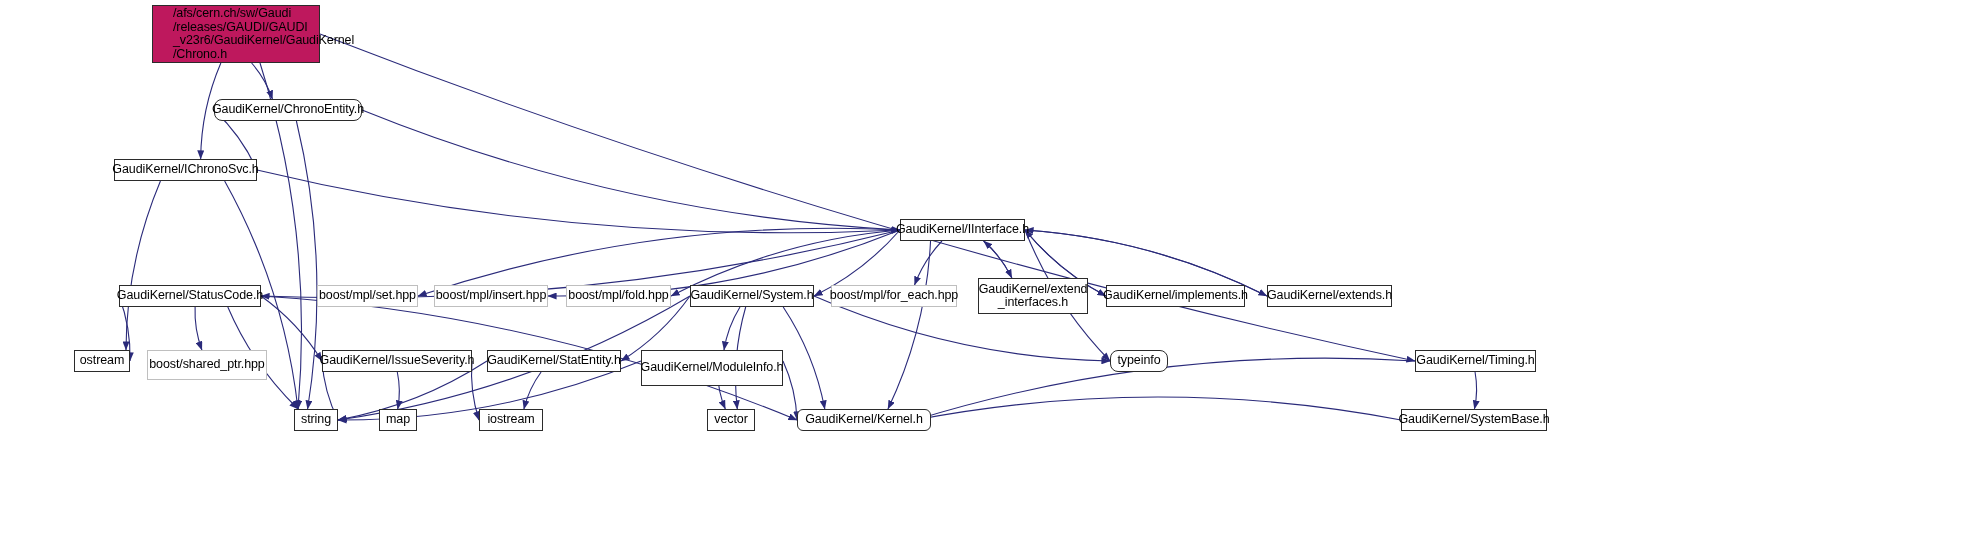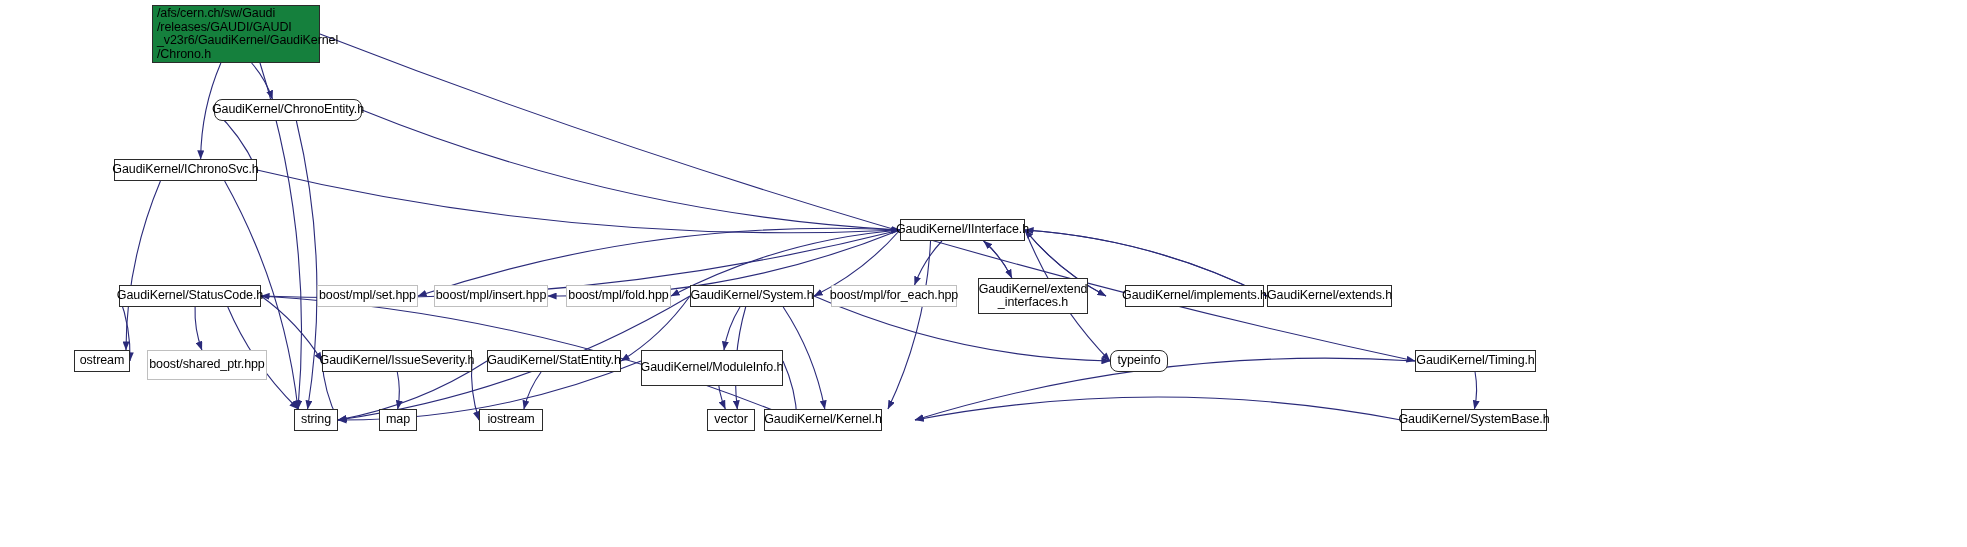--- a/index.html
+++ b/index.html
@@ -23,25 +23,25 @@
     display:flex;
     align-items:center;
     justify-content:center;
     text-align:center;
     white-space:pre;
     letter-spacing:-0.1px;
     z-index:5;
   }
   .node.strong{border:1px solid #2b2b2b;}
   .node.root{
-    background:#15803d;
+    background:#be185d;
     border:1px solid #2b2b2b;
     text-align:left;
     justify-content:flex-start;
-    padding-left:4px;
+    padding-left:20px;
   }
   .node .lbl{pointer-events:none;}
   .node.root .lbl{display:block;width:100%;}
 </style>
 </head>
 <body>
 
 <div id="canvas">
   <svg id="edges" viewBox="0 0 1967 547">
     <defs>
@@ -107,29 +107,29 @@
       <div class="node strong" style="left: 114px; top: 159px; width: 143px; height: 22px;"><span class="lbl">GaudiKernel/IChronoSvc.h</span></div>
       <div class="node strong" style="left: 900px; top: 219px; width: 125px; height: 22px;"><span class="lbl">GaudiKernel/IInterface.h</span></div>
       <div class="node strong" style="left: 119px; top: 285px; width: 142px; height: 22px;"><span class="lbl">GaudiKernel/StatusCode.h</span></div>
       <div class="node" style="left: 317px; top: 285px; width: 101px; height: 22px;"><span class="lbl">boost/mpl/set.hpp</span></div>
       <div class="node" style="left: 434px; top: 285px; width: 114px; height: 22px;"><span class="lbl">boost/mpl/insert.hpp</span></div>
       <div class="node" style="left: 566px; top: 285px; width: 105px; height: 22px;"><span class="lbl">boost/mpl/fold.hpp</span></div>
       <div class="node strong" style="left: 690px; top: 285px; width: 124px; height: 22px;"><span class="lbl">GaudiKernel/System.h</span></div>
       <div class="node" style="left: 831px; top: 285px; width: 126px; height: 22px;"><span class="lbl">boost/mpl/for_each.hpp</span></div>
       <div class="node strong" style="left: 978px; top: 278px; width: 110px; height: 36px;"><span class="lbl">GaudiKernel/extend
 _interfaces.h</span></div>
-      <div class="node strong" style="left: 1106px; top: 285px; width: 139px; height: 22px; margin-left: 19px;"><span class="lbl">GaudiKernel/implements.h</span></div>
+      <div class="node strong" style="left: 1106px; top: 285px; width: 139px; height: 22px;"><span class="lbl">GaudiKernel/implements.h</span></div>
       <div class="node strong" style="left: 1267px; top: 285px; width: 125px; height: 22px;"><span class="lbl">GaudiKernel/extends.h</span></div>
       <div class="node strong" style="left: 74px; top: 350px; width: 56px; height: 22px;"><span class="lbl">ostream</span></div>
       <div class="node" style="left: 147px; top: 350px; width: 120px; height: 30px;"><span class="lbl">boost/shared_ptr.hpp</span></div>
       <div class="node strong" style="left: 322px; top: 350px; width: 150px; height: 22px;"><span class="lbl">GaudiKernel/IssueSeverity.h</span></div>
       <div class="node strong" style="left: 487px; top: 350px; width: 134px; height: 22px;"><span class="lbl">GaudiKernel/StatEntity.h</span></div>
       <div class="node strong" style="left: 641px; top: 350px; width: 142px; height: 36px;"><span class="lbl">GaudiKernel/ModuleInfo.h</span></div>
       <div class="node strong" style="left: 1110px; top: 350px; width: 58px; height: 22px; border-radius: 8px;"><span class="lbl">typeinfo</span></div>
       <div class="node strong" style="left: 1415px; top: 350px; width: 121px; height: 22px;"><span class="lbl">GaudiKernel/Timing.h</span></div>
       <div class="node strong" style="left: 294px; top: 409px; width: 44px; height: 22px;"><span class="lbl">string</span></div>
       <div class="node strong" style="left: 379px; top: 409px; width: 38px; height: 22px;"><span class="lbl">map</span></div>
       <div class="node strong" style="left: 479px; top: 409px; width: 64px; height: 22px;"><span class="lbl">iostream</span></div>
       <div class="node strong" style="left: 707px; top: 409px; width: 48px; height: 22px;"><span class="lbl">vector</span></div>
-      <div class="node strong" style="left: 764px; top: 409px; width: 118px; height: 22px;"><span class="lbl">GaudiKernel/Kernel.h</span></div>
+      <div class="node strong" style="left: 797px; top: 409px; width: 134px; height: 22px; border-radius: 6px;"><span class="lbl">GaudiKernel/Kernel.h</span></div>
       <div class="node strong" style="left: 1401px; top: 409px; width: 146px; height: 22px;"><span class="lbl">GaudiKernel/SystemBase.h</span></div>
     </div>
 </div>
 
 </body></html>

